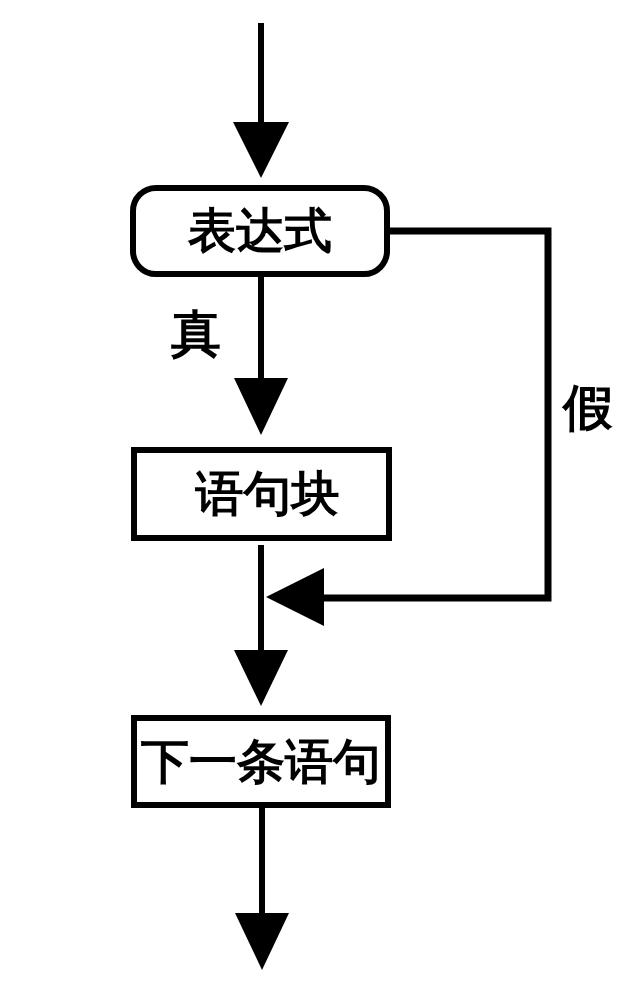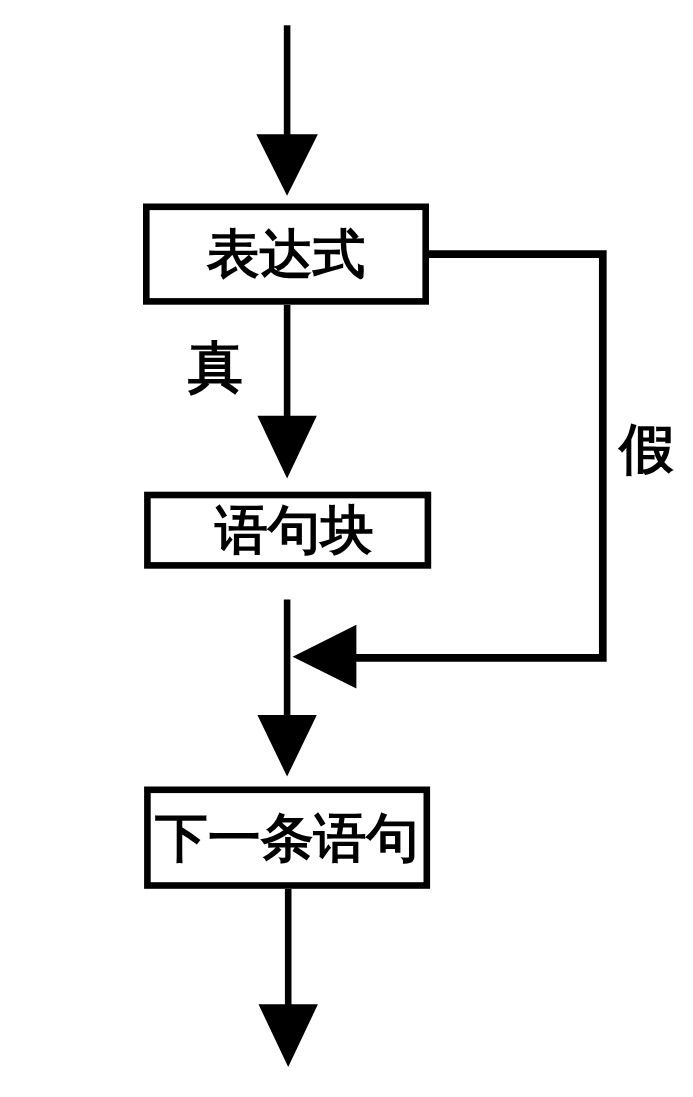--- a/index.html
+++ b/index.html
@@ -70,25 +70,25 @@
       <path d="M 390 231 H 548 V 598 H 322" fill="none" stroke-width="7"></path>
       <polygon stroke="none" points="324,568 324,626 266,597"></polygon>
     </g>
 
     <g>
       <line x1="262" y1="808" x2="262" y2="918" stroke-width="6"></line>
       <polygon stroke="none" points="235,913 289,913 262,970"></polygon>
     </g>
   </svg>
 
-  <div class="node" style="left:130px; top:185px; width:260px; height:92px;">
+  <div class="node" style="left:130px; top:185px; width:260px; height:92px;border-radius:26px;">
     <span>表达式</span>
   </div>
 
-  <div class="node" style="left:131px; top:447px; width:261px; height:70px;padding-left:12px;">
+  <div class="node" style="left:131px; top:447px; width:261px; height:94px;padding-left:12px;">
     <span>语句块</span>
   </div>
 
   <div class="node" style="left:131px; top:715px; width:260px; height:93px;">
     <span>下一条语句</span>
   </div>
 
   <div class="edge-label" style="left:171px; top:309px;">真</div>
 
   <div class="edge-label" style="left:563px; top:383px;">假</div>

